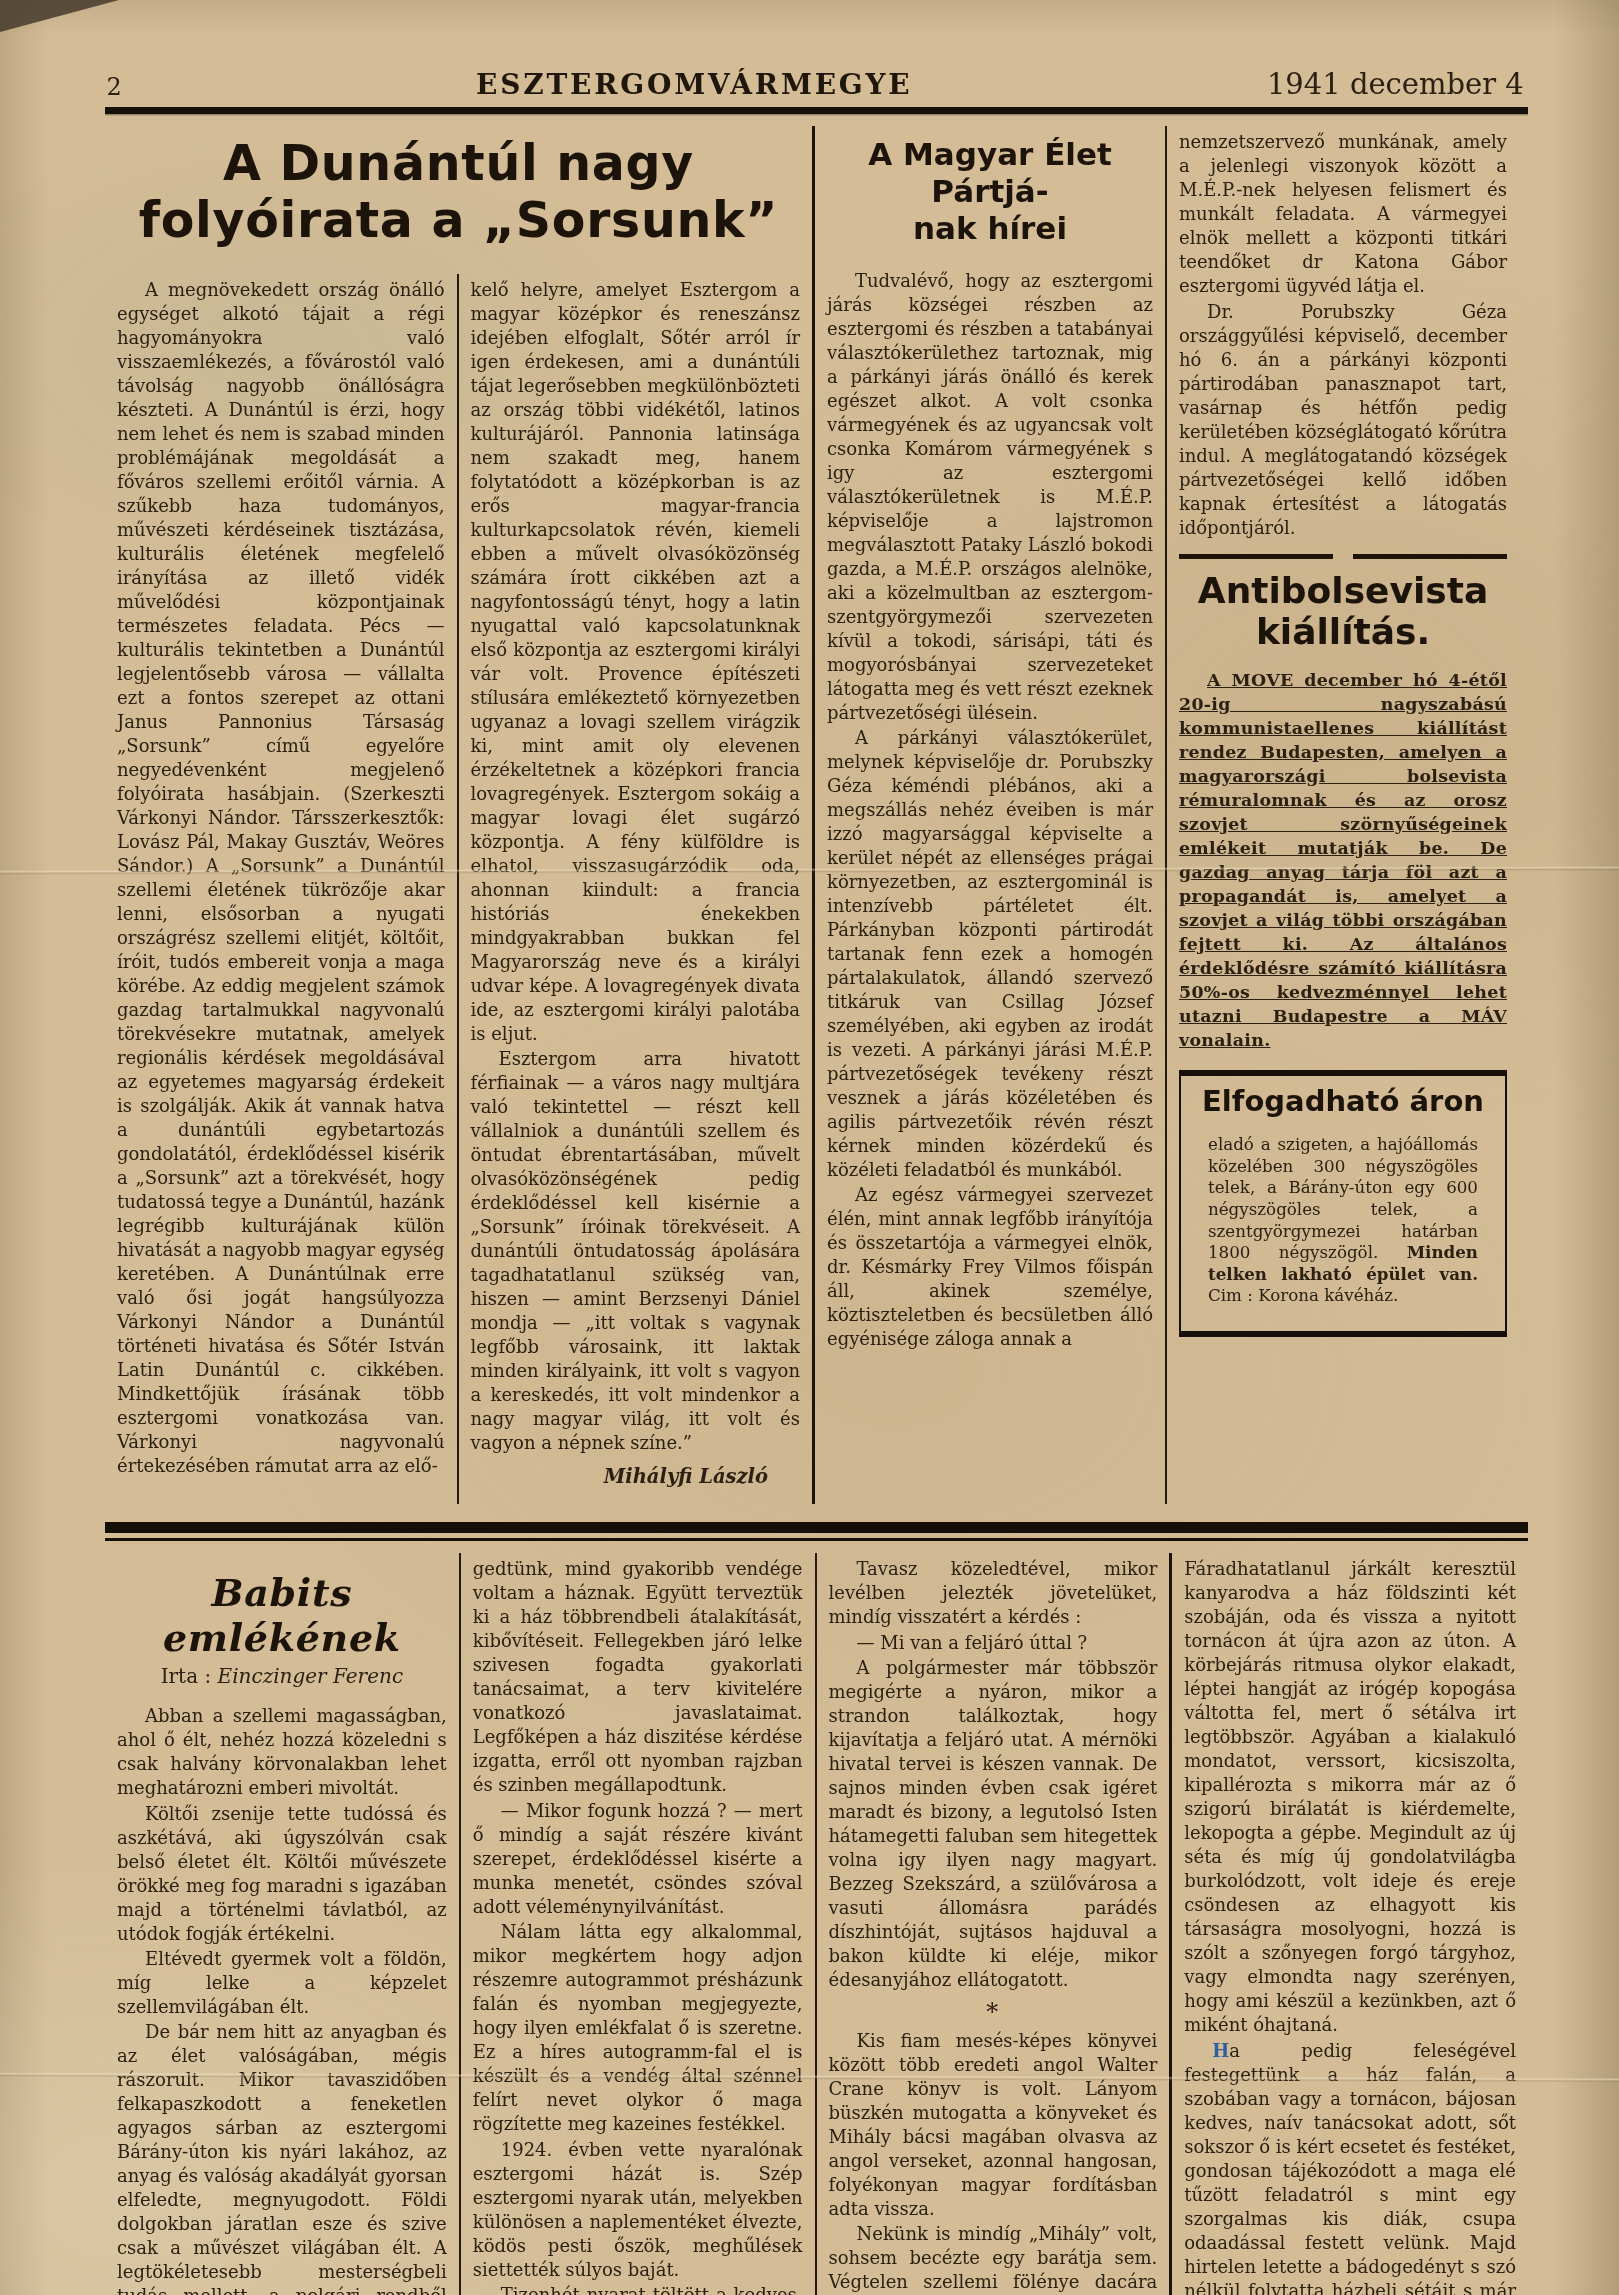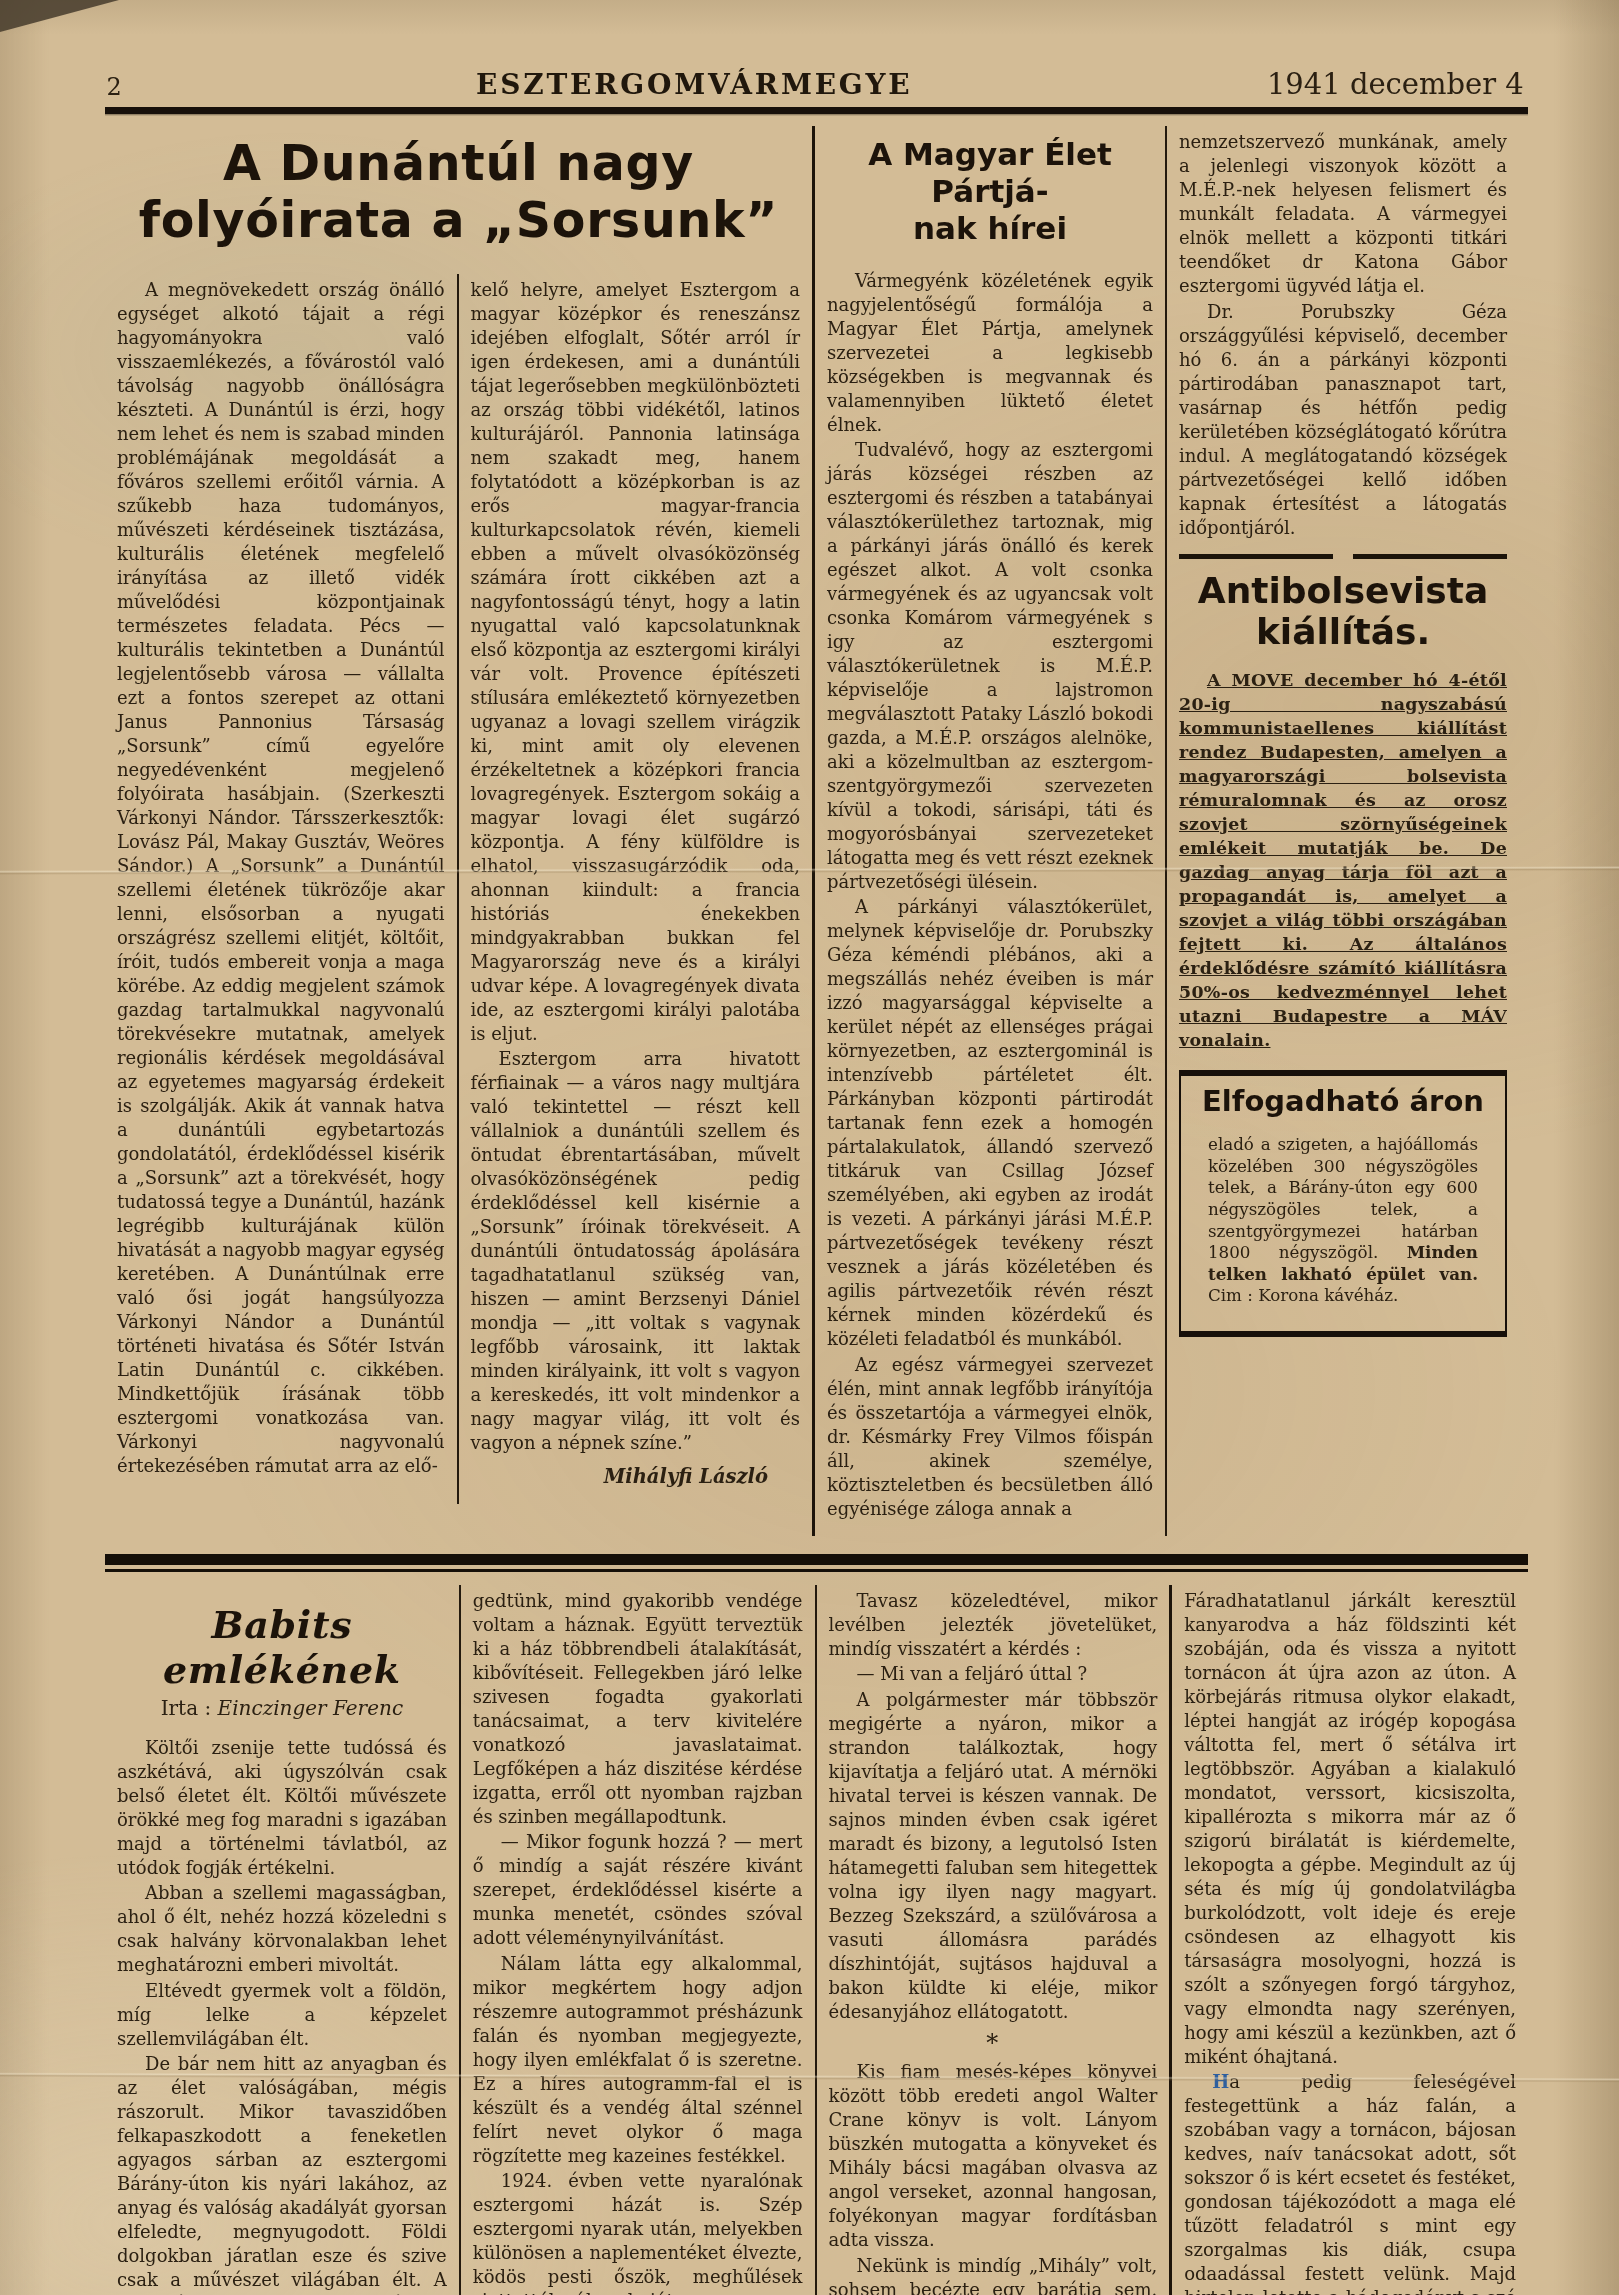--- a/index.html
+++ b/index.html
@@ -107,21 +107,20 @@
           </div>
       </div>
     </div>
 
     <div class="col rule-r">
       <h2 class="headline-2">
         <span>A Magyar Élet Pártjá-</span><br>
         <span>nak hírei</span>
       </h2>
       <div>
-          <p class="para indent">Vármegyénk közéletének egyik nagyjelentőségű formálója a Magyar Élet Pártja, amelynek szervezetei a legkisebb községekben is megvannak és valamennyiben lüktető életet élnek.</p>
           <p class="para indent">Tudvalévő, hogy az esztergomi járás községei részben az esztergomi és részben a tatabányai választókerülethez tartoznak, mig a párkányi járás önálló és kerek egészet alkot. A volt csonka vármegyének és az ugyancsak volt csonka Komárom vármegyének s igy az esztergomi választókerületnek is M.É.P. képviselője a lajstromon megválasztott Pataky László bokodi gazda, a M.É.P. országos alelnöke, aki a közelmultban az esztergom-szentgyörgymezői szervezeten kívül a tokodi, sárisápi, táti és mogyorósbányai szervezeteket látogatta meg és vett részt ezeknek pártvezetőségi ülésein.</p>
           <p class="para indent">A párkányi választókerület, melynek képviselője dr. Porubszky Géza kéméndi plébános, aki a megszállás nehéz éveiben is már izzó magyarsággal képviselte a kerület népét az ellenséges prágai környezetben, az esztergominál is intenzívebb pártéletet élt. Párkányban központi pártirodát tartanak fenn ezek a homogén pártalakulatok, állandó szervező titkáruk van Csillag József személyében, aki egyben az irodát is vezeti. A párkányi járási M.É.P. pártvezetőségek tevékeny részt vesznek a járás közéletében és agilis pártvezetőik révén részt kérnek minden közérdekű és közéleti feladatból és munkából.</p>
           <p class="para indent">Az egész vármegyei szervezet élén, mint annak legfőbb irányítója és összetartója a vármegyei elnök, dr. Késmárky Frey Vilmos főispán áll, akinek személye, köztiszteletben és becsületben álló egyénisége záloga annak a</p>
         </div>
     </div>
 
     <div class="col">
       <div>
           <p class="para noindent">nemzetszervező munkának, amely a jelenlegi viszonyok között a M.É.P.-nek helyesen felismert és munkált feladata. A vármegyei elnök mellett a központi titkári teendőket dr Katona Gábor esztergomi ügyvéd látja el.</p>
           <p class="para indent">Dr. Porubszky Géza országgyűlési képviselő, december hó 6. án a párkányi központi pártirodában panasznapot tart, vasárnap és hétfőn pedig kerületében községlátogató kőrútra indul. A meglátogatandó községek pártvezetőségei kellő időben kapnak értesítést a látogatás időpontjáról.</p>
@@ -153,22 +152,22 @@
   </div>
 
   <div class="section bottom-grid">
     <div class="col rule-r">
       <h3 class="headline-babits">Babits emlékének</h3>
       <div class="byline">
         <span>Irta :</span>
         <span class="author">Einczinger Ferenc</span>
       </div>
       <div>
+          <p class="para indent">Abban a szellemi magasságban, ahol ő élt, nehéz hozzá közeledni s csak halvány körvonalakban lehet meghatározni emberi mivoltát.</p>
           <p class="para indent">Költői zsenije tette tudóssá és aszkétává, aki úgyszólván csak belső életet élt. Költői művészete örökké meg fog maradni s igazában majd a történelmi távlatból, az utódok fogják értékelni.</p>
-          <p class="para indent">Abban a szellemi magasságban, ahol ő élt, nehéz hozzá közeledni s csak halvány körvonalakban lehet meghatározni emberi mivoltát.</p>
           <p class="para indent">Eltévedt gyermek volt a földön, míg lelke a képzelet szellemvilágában élt.</p>
           <p class="para indent">De bár nem hitt az anyagban és az élet valóságában, mégis rászorult. Mikor tavaszidőben felkapaszkodott a feneketlen agyagos sárban az esztergomi Bárány-úton kis nyári lakához, az anyag és valóság akadályát gyorsan elfeledte, megnyugodott. Földi dolgokban járatlan esze és szive csak a művészet világában élt. A legtökéletesebb mesterségbeli tudás mellett, a polgári rendből életében csak becsületesség és kitartás látszott meg külső emberi alakján.</p>
         </div>
     </div>
     <div class="col rule-r">
         <p class="para noindent">gedtünk, mind gyakoribb vendége voltam a háznak. Együtt terveztük ki a ház többrendbeli átalakítását, kibővítéseit. Fellegekben járó lelke szivesen fogadta gyakorlati tanácsaimat, a terv kivitelére vonatkozó javaslataimat. Legfőképen a ház diszitése kérdése izgatta, erről ott nyomban rajzban és szinben megállapodtunk.</p>
         <p class="para indent">— Mikor fogunk hozzá ? — mert ő mindíg a saját részére kivánt szerepet, érdeklődéssel kisérte a munka menetét, csöndes szóval adott véleménynyilvánítást.</p>
         <p class="para indent">Nálam látta egy alkalommal, mikor megkértem hogy adjon részemre autogrammot présházunk falán és nyomban megjegyezte, hogy ilyen emlékfalat ő is szeretne. Ez a híres autogramm-fal el is készült és a vendég által szénnel felírt nevet olykor ő maga rögzítette meg kazeines festékkel.</p>
         <p class="para indent">1924. évben vette nyaralónak esztergomi házát is. Szép esztergomi nyarak után, melyekben különösen a naplementéket élvezte, ködös pesti őszök, meghűlések siettették súlyos baját.</p>
         <p class="para indent">Tizenhét nyarat töltött a kedves, szerény házban; ház, táj, környék mind leírva verseiben. Nyájas, magyarosan vendégszerető házigazda volt, hangtalanul elnyujtott szájjal nevetett.</p>

